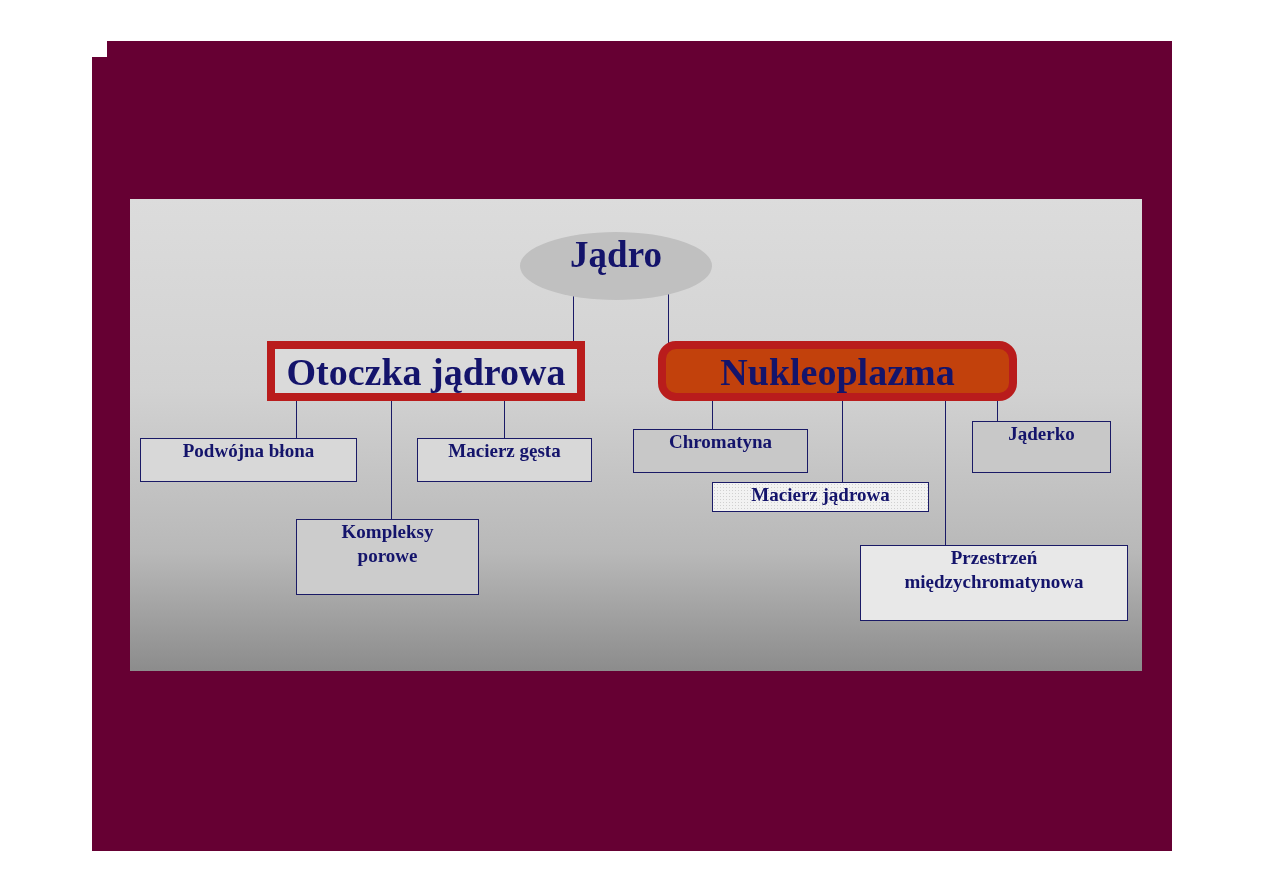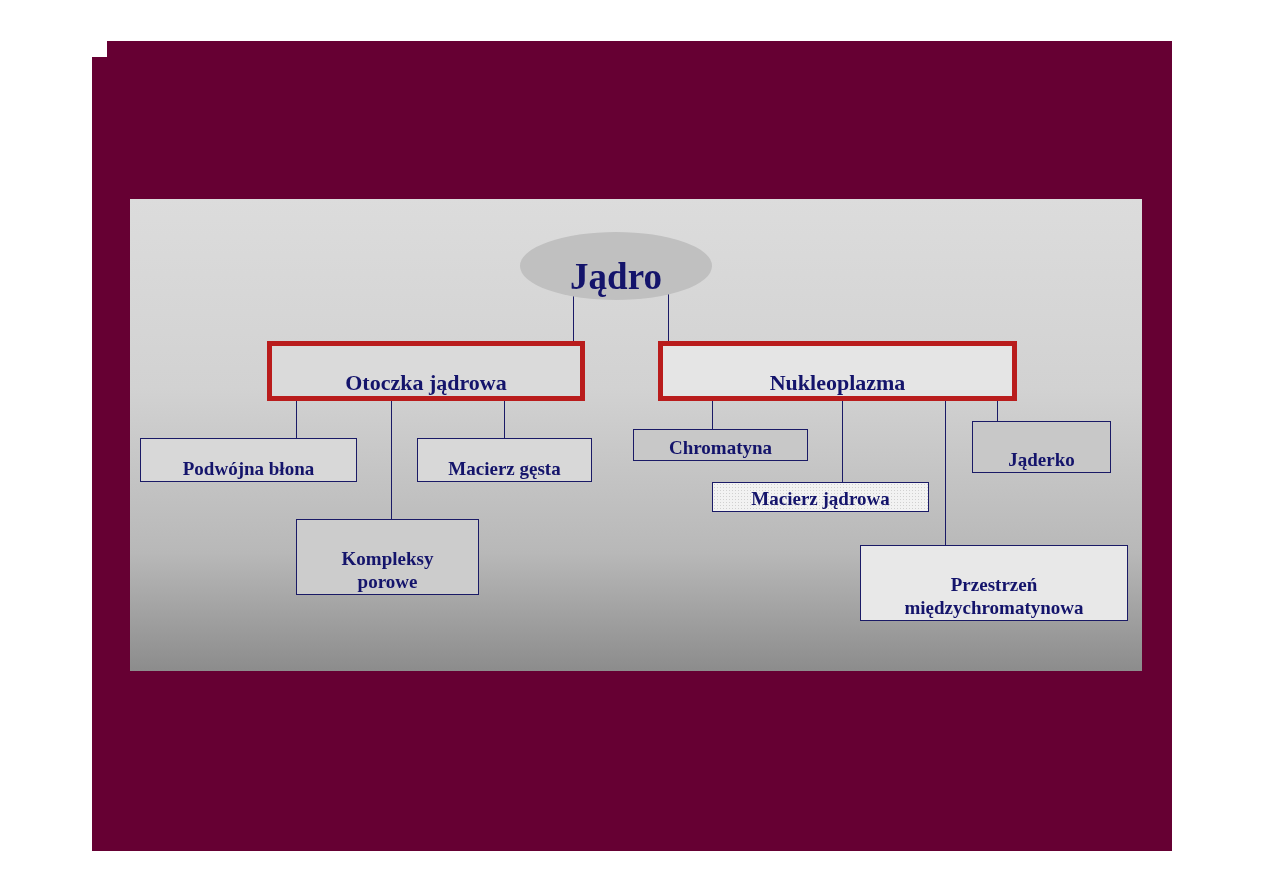--- a/index.html
+++ b/index.html
@@ -3,23 +3,23 @@
 <meta charset="utf-8">
 <style>
   html,body{margin:0;padding:0;background:#ffffff;}
   body{width:1263px;height:893px;position:relative;overflow:hidden;font-family:"Liberation Serif","DejaVu Serif",serif;}
   .slide-bg{position:absolute;left:92px;top:41px;width:1080px;height:810px;background:#660033;}
   .notch{position:absolute;left:92px;top:41px;width:15px;height:16px;background:#ffffff;}
   .panel{position:absolute;left:130px;top:199px;width:1012px;height:472px;
     background:linear-gradient(to bottom,#dcdcdc 0%,#d2d2d2 40%,#b8b8b8 75%,#8c8c8c 100%);}
   .line{position:absolute;background:#1a1a66;width:1px;}
   .node{position:absolute;box-sizing:border-box;color:#14146b;font-weight:bold;text-align:center;
-    display:flex;align-items:flex-end;justify-content:center;line-height:1.25;}
+    display:flex;align-items:flex-start;justify-content:center;line-height:1.25;}
   .root{left:520px;top:232px;width:192px;height:68px;border-radius:50%;background:#c0c0c0;font-size:37px;}
-  .main{border:5px solid #b91c1c;font-size:22px;}
+  .main{border:8px solid #b91c1c;font-size:38px;}
   .sub{border:1px solid #1a1a66;font-size:19px;}
   .dotted{background-color:#f2f2f2;background-image:radial-gradient(#d0d0d0 0.6px,transparent 0.7px);background-size:3px 3px;}
 </style>
 </head>
 <body>
 
 <div class="slide-bg"></div>
 <div class="notch"></div>
 
 <div class="panel"></div>
@@ -36,35 +36,35 @@
 <div class="line" style="left:945px;top:400px;height:145px;"></div>
 <div class="line" style="left:997px;top:400px;height:22px;"></div>
 
 <div class="node root">
   <span>Jądro</span>
 </div>
 
 <div class="node main" style="left:267px;top:341px;width:318px;height:60px;background:#dadada;">
   <span>Otoczka jądrowa</span>
 </div>
-<div class="node main" style="left:658px;top:341px;width:359px;height:60px;background:#e5e5e5;">
+<div class="node main" style="left:658px;top:341px;width:359px;height:60px;background:#c2410c;border-radius:18px;">
   <span>Nukleoplazma</span>
 </div>
 
 <div class="node sub" style="left:140px;top:438px;width:217px;height:44px;background:#d8d8d8;">
   <span>Podwójna błona</span>
 </div>
 <div class="node sub" style="left:296px;top:519px;width:183px;height:76px;background:#cccccc;padding:0 32px;">
   <span>Kompleksy porowe</span>
 </div>
 <div class="node sub" style="left:417px;top:438px;width:175px;height:44px;background:#d8d8d8;">
   <span>Macierz gęsta</span>
 </div>
 
-<div class="node sub" style="left:633px;top:429px;width:175px;height:32px;background:#c8c8c8;">
+<div class="node sub" style="left:633px;top:429px;width:175px;height:44px;background:#c8c8c8;">
   <span>Chromatyna</span>
 </div>
 <div class="node sub dotted" style="left:712px;top:482px;width:217px;height:30px;">
   <span>Macierz jądrowa</span>
 </div>
 <div class="node sub" style="left:860px;top:545px;width:268px;height:76px;background:#e8e8e8;padding:0 34px;">
   <span>Przestrzeń międzychromatynowa</span>
 </div>
 <div class="node sub" style="left:972px;top:421px;width:139px;height:52px;background:#c8c8c8;">
   <span>Jąderko</span>

